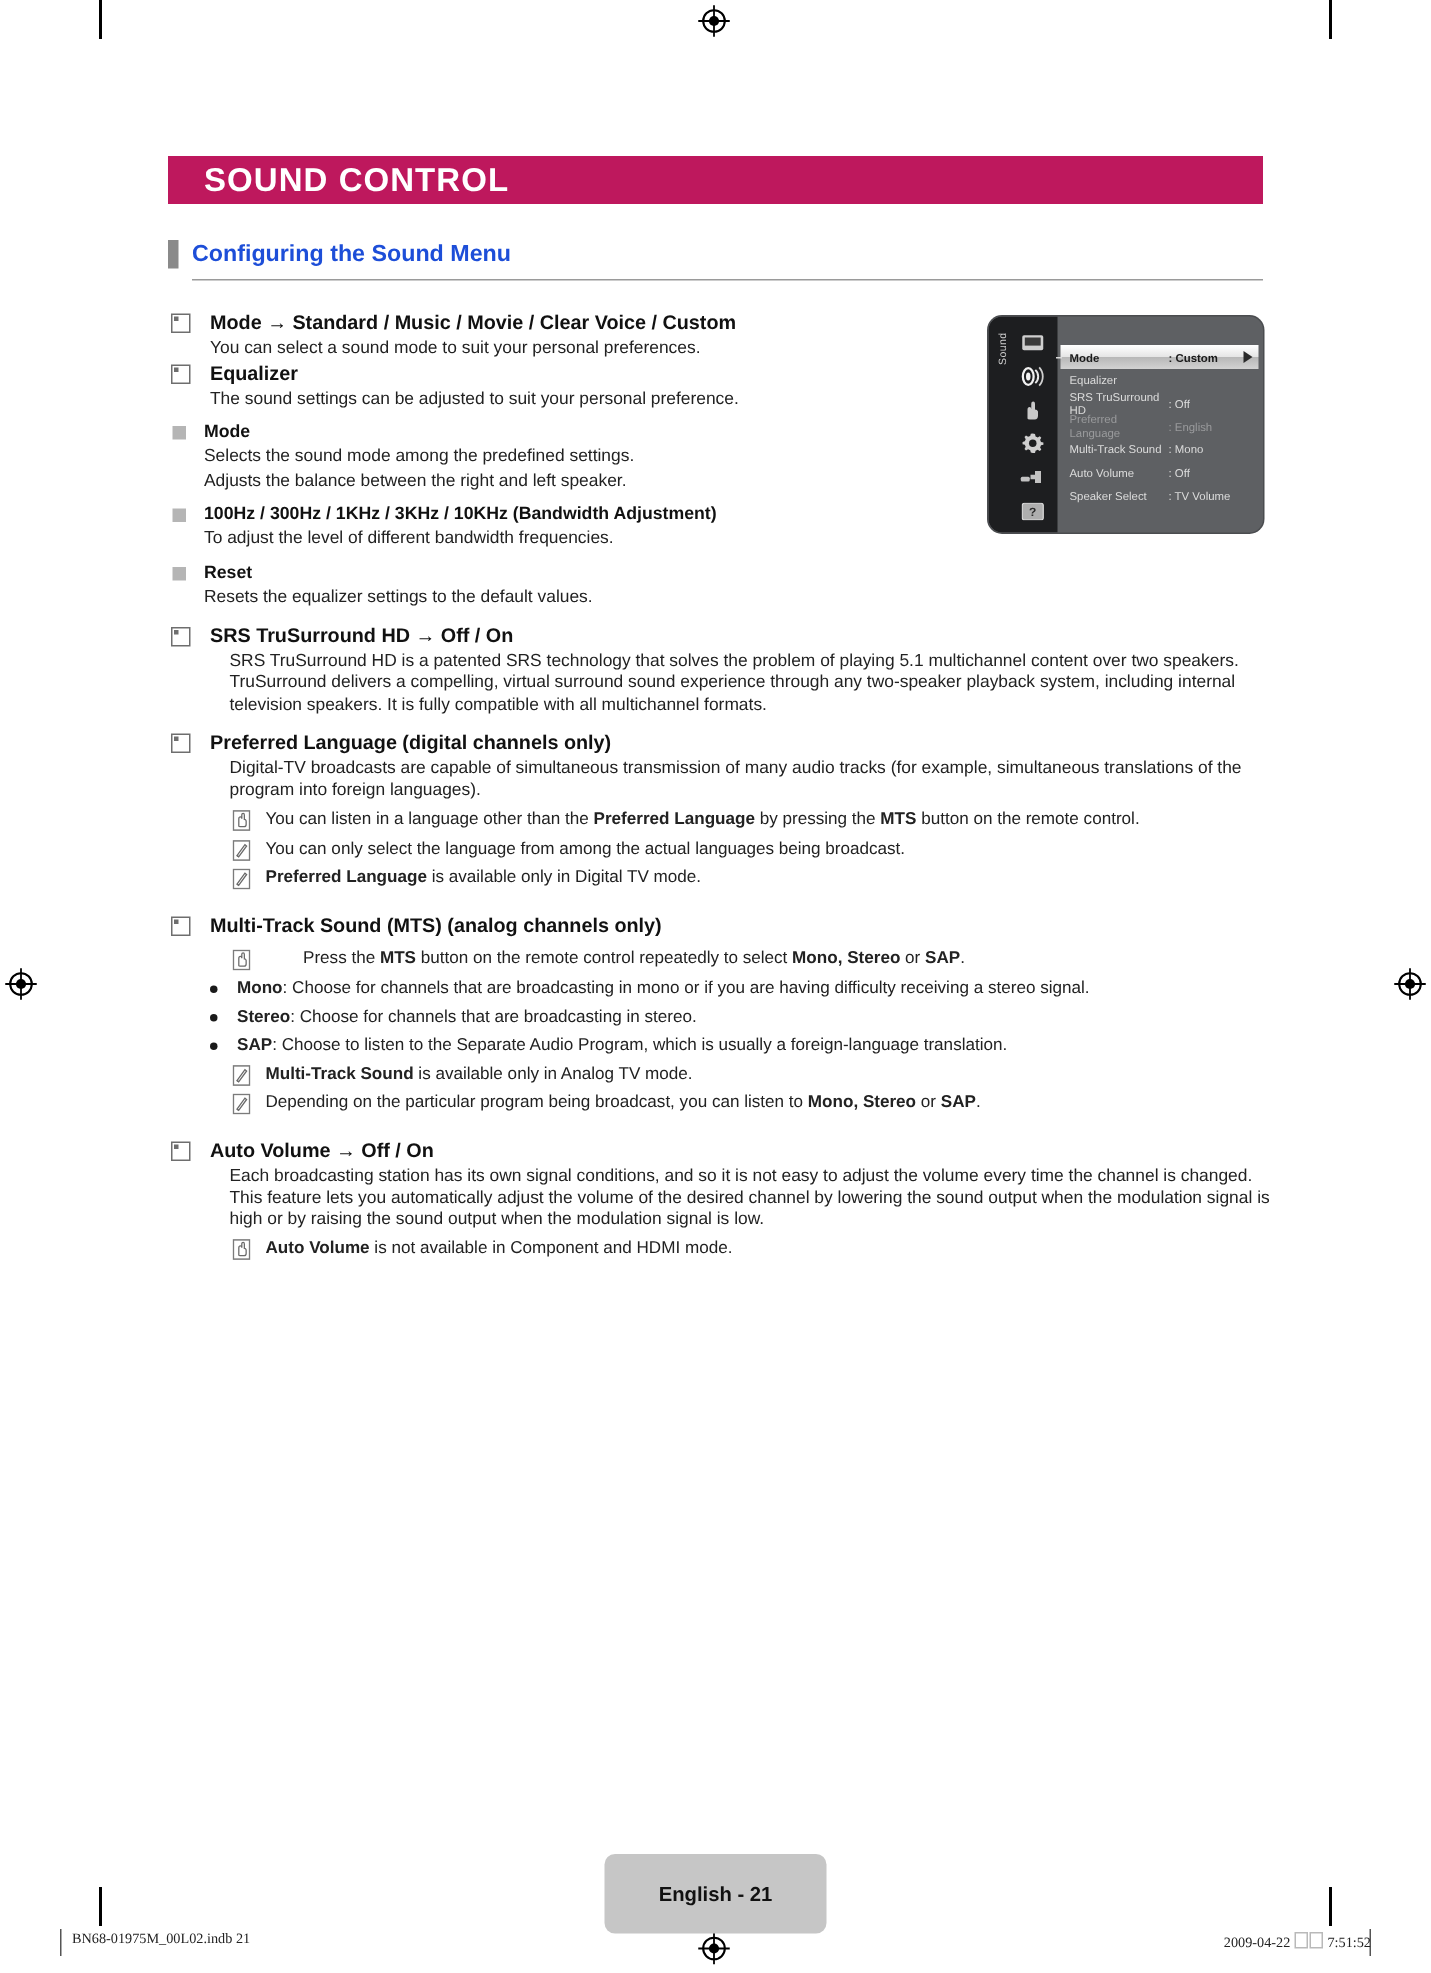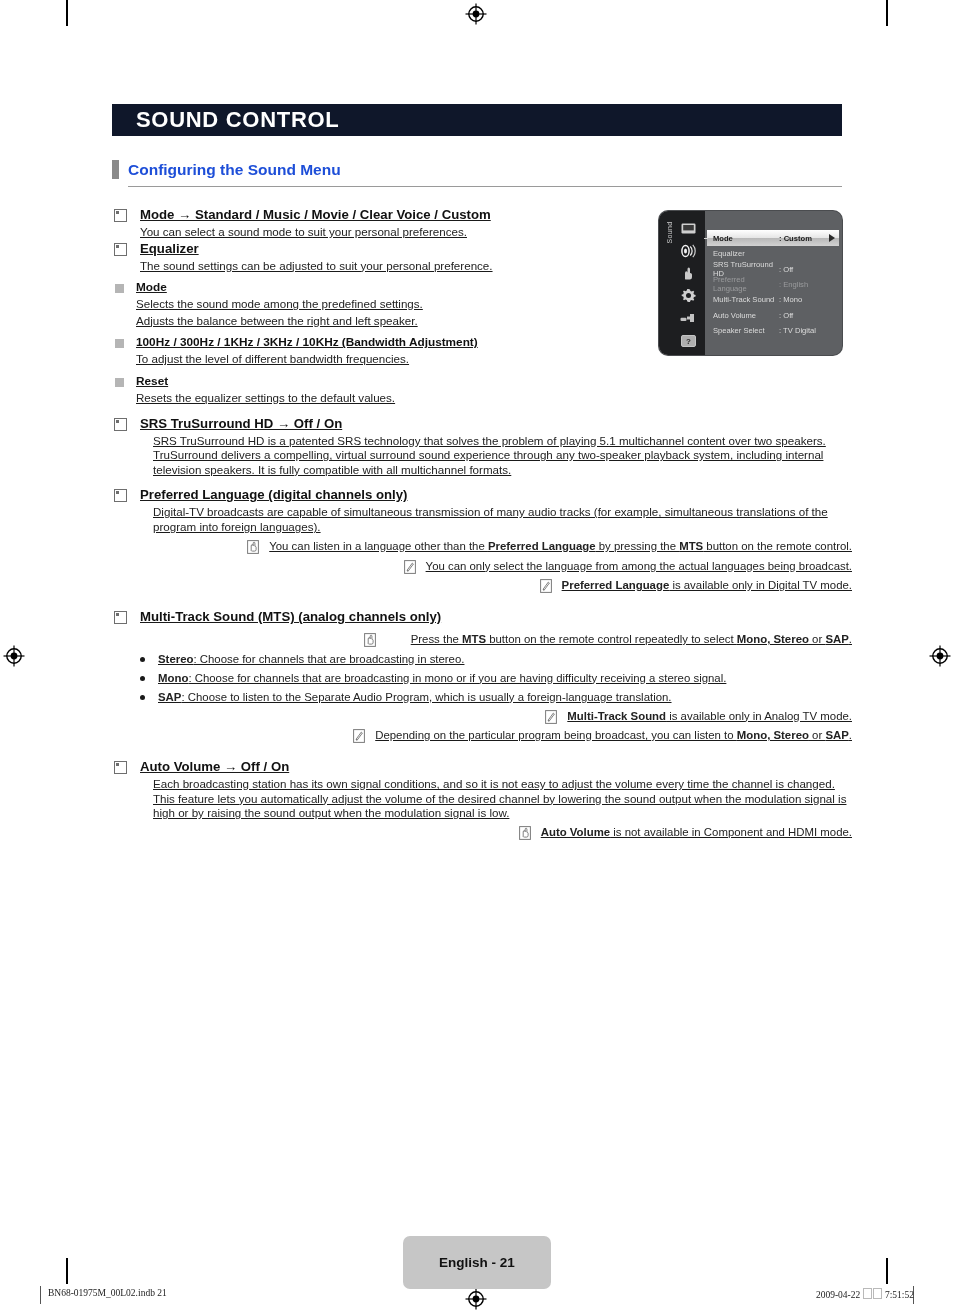--- a/index.html
+++ b/index.html
@@ -35,21 +35,21 @@
     width: 730px;
     height: 1315px;
   }
 
   .chapter-banner {
     position: absolute;
     left: 0;
     top: 104px;
     width: 730px;
     height: 32px;
-    background: #0f172a;
+    background: #be185d;
     display: flex;
     align-items: center;
   }
   .chapter-banner .title {
     color: #ffffff;
     font-size: 22px;
     font-weight: bold;
     letter-spacing: 0.7px;
     margin-left: 24px;
   }
@@ -84,21 +84,21 @@
   }
 
   
   .content {
     position: absolute;
     left: 0;
     top: 206px;
     width: 740px;
   }
 
-  .blk { margin-bottom: 0; text-decoration: underline; }
+  .blk { margin-bottom: 0; }
 
   
   .h-row {
     display: flex;
     align-items: flex-start;
     margin-top: 14px;
   }
   .h-row:first-child { margin-top: 0; }
   .bullet-sq {
     flex: 0 0 auto;
@@ -151,22 +151,21 @@
     color: #111;
     line-height: 15px;
   }
   .p.sub { margin-left: 24px; }
 
   
   .n-row {
     display: flex;
     align-items: flex-start;
     margin-top: 4.5px;
-    margin-left: 25px;
-    justify-content: flex-end;
+    margin-left: 43px;
   }
   .note-ico {
     flex: 0 0 auto;
     width: 12px;
     height: 14px;
     margin: 1px 10px 0 0;
   }
   .n-text {
     font-size: 11.4px;
     line-height: 14.5px;
@@ -472,25 +471,25 @@
       <div class="n-row" style="margin-top:7px;gap:25px;">
         <svg class="note-ico" viewBox="0 0 12 14">
           <rect x="0.6" y="0.6" width="10.8" height="12.8" fill="none" stroke="#7b7b7b" stroke-width="1"></rect>
           <path d="M4.2 10.6 L4.2 6.0 Q4.2 4.6 5.3 4.6 Q6.2 4.6 6.2 5.8 L6.2 3.2 Q6.2 2.2 7.1 2.2 Q7.9 2.2 7.9 3.3 L7.9 6.2 Q8.9 6.2 9.1 7.3 L9.1 9.6 Q9.1 11.1 7.6 11.1 L5.6 11.1 Q4.2 11.1 4.2 10.6 Z" fill="none" stroke="#6a6a6a" stroke-width="0.85"></path>
         </svg>
         <span class="n-text">Press the <b>MTS</b> button on the remote control repeatedly to select <b>Mono, Stereo</b> or <b>SAP</b>.</span>
       </div>
 
       <div class="r-row">
         <span class="bullet-dot"></span>
-        <span class="n-text"><b>Stereo</b>: Choose for channels that are broadcasting in stereo.</span>
+        <span class="n-text"><b>Mono</b>: Choose for channels that are broadcasting in mono or if you are having difficulty receiving a stereo signal.</span>
       </div>
       <div class="r-row">
         <span class="bullet-dot"></span>
-        <span class="n-text"><b>Mono</b>: Choose for channels that are broadcasting in mono or if you are having difficulty receiving a stereo signal.</span>
+        <span class="n-text"><b>Stereo</b>: Choose for channels that are broadcasting in stereo.</span>
       </div>
       <div class="r-row">
         <span class="bullet-dot"></span>
         <span class="n-text"><b>SAP</b>: Choose to listen to the Separate Audio Program, which is usually a foreign-language translation.</span>
       </div>
 
       <div class="n-row">
         <svg class="note-ico" viewBox="0 0 12 14">
           <rect x="0.6" y="0.6" width="10.8" height="12.8" fill="none" stroke="#7b7b7b" stroke-width="1"></rect>
           <path d="M3.0 10.4 L8.3 3.1 L9.4 4.0 L4.1 11.2 Z" fill="none" stroke="#6a6a6a" stroke-width="0.85"></path>
@@ -594,21 +593,21 @@
     <div class="osd-row">
       <span class="lbl">Multi-Track Sound</span>
       <span class="val">: Mono</span>
     </div>
     <div class="osd-row">
       <span class="lbl">Auto Volume</span>
       <span class="val">: Off</span>
     </div>
     <div class="osd-row">
       <span class="lbl">Speaker Select</span>
-      <span class="val">: TV Digital</span>
+      <span class="val">: TV Volume</span>
     </div>
   </div>
 </div>
 
 <div class="pagetag">
   <span>English - 21</span>
 </div>
 <div class="foot-rule" style="left:40px;"></div>
 <div class="foot-rule" style="left:913px;"></div>
 <div class="foot-left">BN68-01975M_00L02.indb   21</div>

